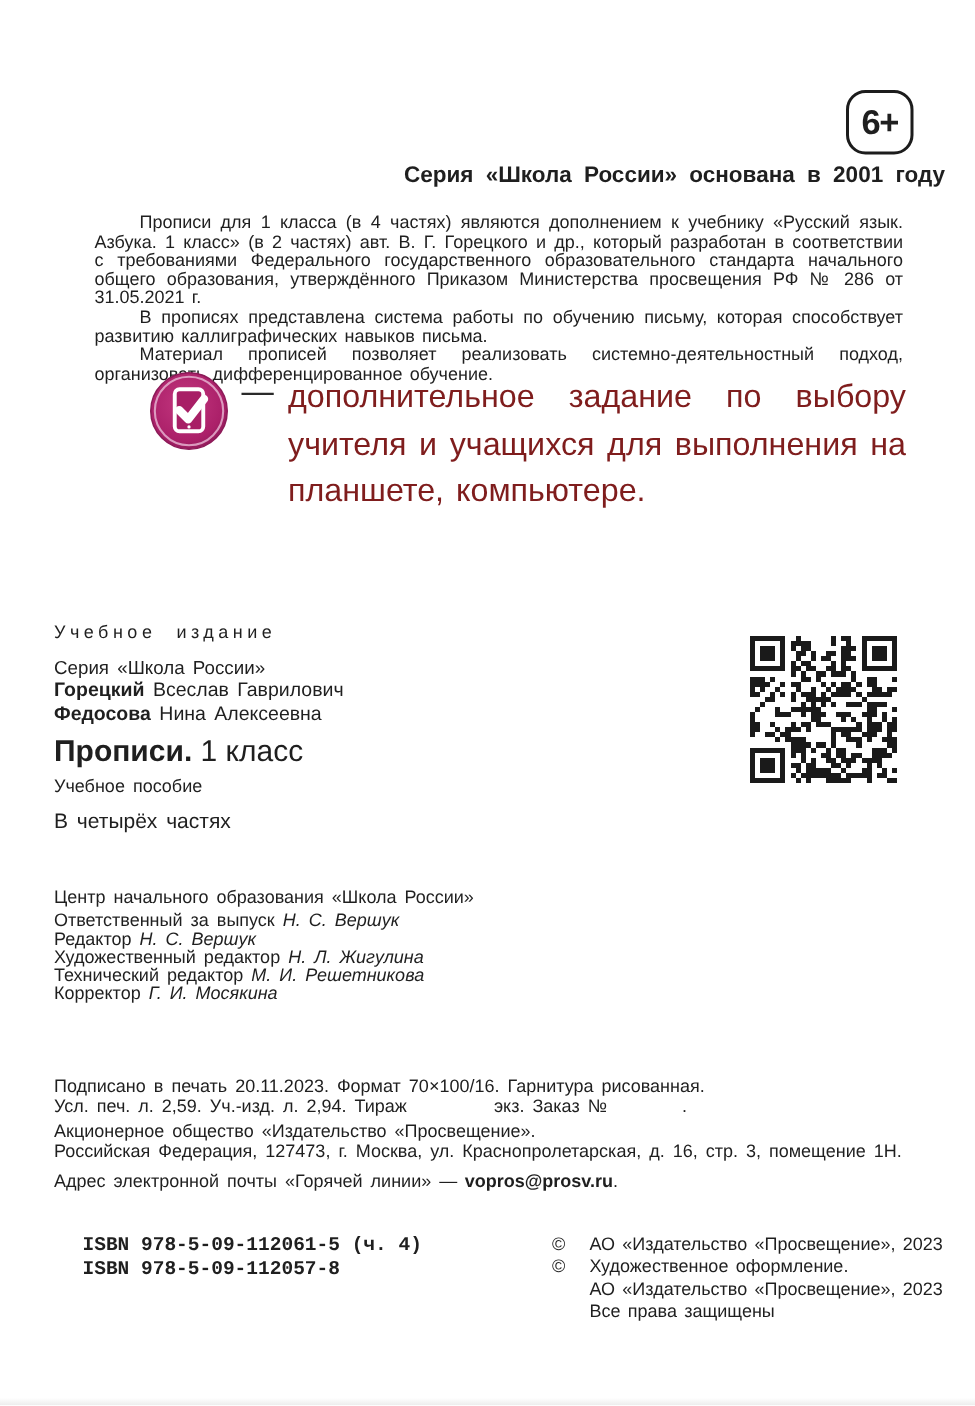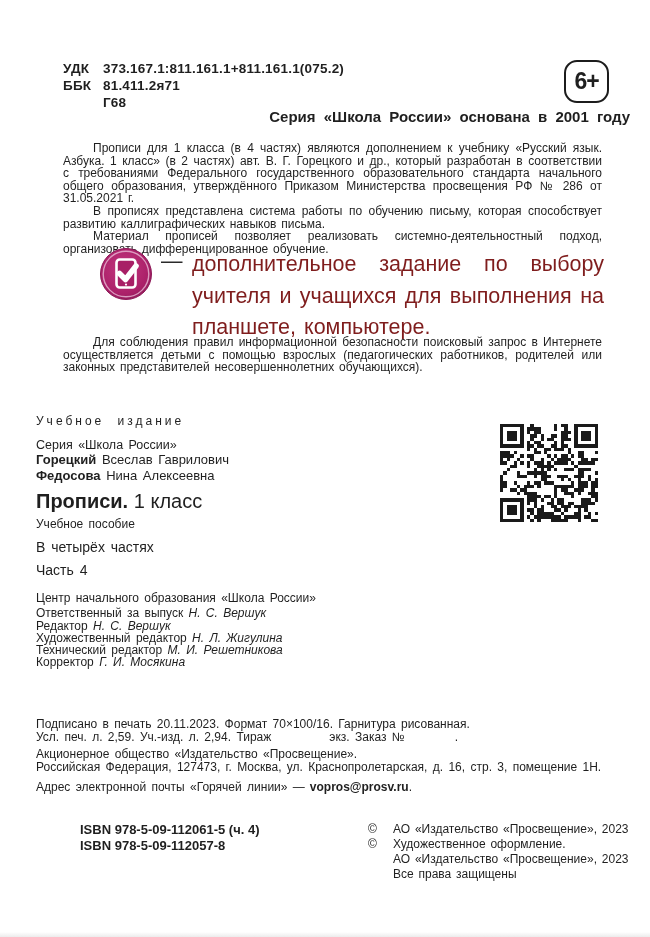--- a/index.html
+++ b/index.html
@@ -62,42 +62,28 @@
   .credits .hdr { margin-bottom:3px; }
   .it { font-style:italic; }
 
   .imprint { top:686px; font-size:12px; line-height:13px; word-spacing:2px;margin-top:32px; }
   .imprint .grp { margin-top:4px; }
   .imprint .hot { margin-top:7px; }
   .gap1 { display:inline-block; width:58px; }
   .gap2 { display:inline-block; width:50px; }
   .email { font-weight:700; margin-left:5px; }
 
-  .isbn { position:absolute; left:80px; top:822px; font-size:13px; font-weight:700; line-height:16px; }
+  .isbn { position:absolute; left:55px; top:822px; font-size:13px; font-weight:700; line-height:16px;font-family:Liberation Mono, monospace; }
   .copyright { position:absolute; left:368px; top:822px; display:grid; grid-template-columns:25px auto; font-size:12px; line-height:15px; word-spacing:1.5px; }
 </style>
 </head>
 <body>
 
 <div class="page">
 
-  <div class="codes">
-    <div class="code-row">
-      <span class="code-label">УДК</span>
-      <span>373.167.1:811.161.1+811.161.1(075.2)</span>
-    </div>
-    <div class="code-row">
-      <span class="code-label">ББК</span>
-      <span>81.411.2я71</span>
-    </div>
-    <div class="code-row">
-      <span class="code-label"></span>
-      <span>Г68</span>
-    </div>
-  </div>
 
   <div class="age-badge">6+</div>
 
   <div class="series-heading">Серия «Школа России» основана в 2001 году</div>
 
   <div class="annotation">
     <p>Прописи для 1 класса (в 4 частях) являются дополнением к учебнику «Русский язык. Азбука. 1 класс» (в 2 частях) авт. В. Г. Горецкого и др., который разработан в соответствии с требованиями Федерального государственного образовательного стандарта начального общего образования, утверждённого Приказом Министерства просвещения РФ № 286 от 31.05.2021 г.</p>
     <p>В прописях представлена система работы по обучению письму, которая способствует развитию каллиграфических навыков письма.</p>
     <p>Материал прописей позволяет реализовать системно-деятельностный подход, организовать дифференцированное обучение.</p>
   </div>
@@ -114,44 +100,40 @@
       <circle cx="26" cy="26" r="25.5" fill="url(#circGrad)" stroke="#8d1a58" stroke-width="1"></circle>
       <circle cx="26" cy="26" r="22.8" fill="none" stroke="#e9b9d4" stroke-width="1.4" opacity="0.8"></circle>
       <rect x="16.5" y="11.5" width="19" height="28" rx="3.2" fill="#a81f66" stroke="#ffffff" stroke-width="2.6"></rect>
       <circle cx="26" cy="36.6" r="1.1" fill="#ffffff"></circle>
       <path d="M19.5 25.5 L25.5 31.5 L36 18" fill="none" stroke="#ffffff" stroke-width="5.6" stroke-linecap="round" stroke-linejoin="round"></path>
     </svg>
   </div>
   <div class="feature-dash">—</div>
   <div class="feature-text">дополнительное задание по выбору учителя и учащихся для выполнения на планшете, компьютере.</div>
 
-  <div class="safety">
-    <p>Для соблюдения правил информационной безопасности поисковый запрос в Интернете осуществляется детьми с помощью взрослых (педагогических работников, родителей или законных представителей несовершеннолетних обучающихся).</p>
-  </div>
 
   <div class="qr">
     <svg viewBox="0 0 29 29">
         <path d="M9 0h1v1h-1zM16 0h1v1h-1zM18 0h1v1h-1zM19 0h1v1h-1zM8 1h1v1h-1zM9 1h1v1h-1zM10 1h1v1h-1zM11 1h1v1h-1zM16 1h1v1h-1zM19 1h1v1h-1zM8 2h1v1h-1zM10 2h1v1h-1zM11 2h1v1h-1zM18 2h1v1h-1zM19 2h1v1h-1zM20 2h1v1h-1zM9 3h1v1h-1zM10 3h1v1h-1zM12 3h1v1h-1zM15 3h1v1h-1zM16 3h1v1h-1zM18 3h1v1h-1zM19 3h1v1h-1zM9 4h1v1h-1zM12 4h1v1h-1zM14 4h1v1h-1zM15 4h1v1h-1zM18 4h1v1h-1zM19 4h1v1h-1zM20 4h1v1h-1zM8 5h1v1h-1zM10 5h1v1h-1zM11 5h1v1h-1zM16 5h1v1h-1zM18 5h1v1h-1zM8 6h1v1h-1zM9 6h1v1h-1zM11 6h1v1h-1zM12 6h1v1h-1zM15 6h1v1h-1zM16 6h1v1h-1zM18 6h1v1h-1zM19 6h1v1h-1zM8 7h1v1h-1zM10 7h1v1h-1zM13 7h1v1h-1zM14 7h1v1h-1zM16 7h1v1h-1zM17 7h1v1h-1zM18 7h1v1h-1zM20 7h1v1h-1zM0 8h1v1h-1zM1 8h1v1h-1zM2 8h1v1h-1zM4 8h1v1h-1zM10 8h1v1h-1zM11 8h1v1h-1zM13 8h1v1h-1zM20 8h1v1h-1zM23 8h1v1h-1zM24 8h1v1h-1zM28 8h1v1h-1zM0 9h1v1h-1zM1 9h1v1h-1zM2 9h1v1h-1zM3 9h1v1h-1zM6 9h1v1h-1zM8 9h1v1h-1zM9 9h1v1h-1zM14 9h1v1h-1zM16 9h1v1h-1zM18 9h1v1h-1zM19 9h1v1h-1zM21 9h1v1h-1zM23 9h1v1h-1zM24 9h1v1h-1zM0 10h1v1h-1zM2 10h1v1h-1zM5 10h1v1h-1zM9 10h1v1h-1zM12 10h1v1h-1zM15 10h1v1h-1zM17 10h1v1h-1zM18 10h1v1h-1zM19 10h1v1h-1zM20 10h1v1h-1zM24 10h1v1h-1zM25 10h1v1h-1zM27 10h1v1h-1zM28 10h1v1h-1zM0 11h1v1h-1zM1 11h1v1h-1zM4 11h1v1h-1zM6 11h1v1h-1zM8 11h1v1h-1zM10 11h1v1h-1zM11 11h1v1h-1zM12 11h1v1h-1zM14 11h1v1h-1zM16 11h1v1h-1zM17 11h1v1h-1zM18 11h1v1h-1zM19 11h1v1h-1zM21 11h1v1h-1zM23 11h1v1h-1zM24 11h1v1h-1zM25 11h1v1h-1zM26 11h1v1h-1zM27 11h1v1h-1zM3 12h1v1h-1zM4 12h1v1h-1zM8 12h1v1h-1zM11 12h1v1h-1zM12 12h1v1h-1zM13 12h1v1h-1zM14 12h1v1h-1zM15 12h1v1h-1zM22 12h1v1h-1zM2 13h1v1h-1zM10 13h1v1h-1zM12 13h1v1h-1zM14 13h1v1h-1zM16 13h1v1h-1zM19 13h1v1h-1zM20 13h1v1h-1zM21 13h1v1h-1zM23 13h1v1h-1zM24 13h1v1h-1zM25 13h1v1h-1zM26 13h1v1h-1zM1 14h1v1h-1zM5 14h1v1h-1zM8 14h1v1h-1zM9 14h1v1h-1zM10 14h1v1h-1zM11 14h1v1h-1zM12 14h1v1h-1zM13 14h1v1h-1zM23 14h1v1h-1zM24 14h1v1h-1zM28 14h1v1h-1zM0 15h1v1h-1zM5 15h1v1h-1zM6 15h1v1h-1zM7 15h1v1h-1zM10 15h1v1h-1zM12 15h1v1h-1zM13 15h1v1h-1zM14 15h1v1h-1zM17 15h1v1h-1zM18 15h1v1h-1zM19 15h1v1h-1zM22 15h1v1h-1zM23 15h1v1h-1zM24 15h1v1h-1zM26 15h1v1h-1zM0 16h1v1h-1zM12 16h1v1h-1zM13 16h1v1h-1zM18 16h1v1h-1zM20 16h1v1h-1zM23 16h1v1h-1zM26 16h1v1h-1zM28 16h1v1h-1zM0 17h1v1h-1zM1 17h1v1h-1zM4 17h1v1h-1zM8 17h1v1h-1zM10 17h1v1h-1zM11 17h1v1h-1zM13 17h1v1h-1zM14 17h1v1h-1zM15 17h1v1h-1zM21 17h1v1h-1zM23 17h1v1h-1zM24 17h1v1h-1zM25 17h1v1h-1zM27 17h1v1h-1zM28 17h1v1h-1zM0 18h1v1h-1zM1 18h1v1h-1zM5 18h1v1h-1zM7 18h1v1h-1zM8 18h1v1h-1zM9 18h1v1h-1zM11 18h1v1h-1zM16 18h1v1h-1zM17 18h1v1h-1zM18 18h1v1h-1zM19 18h1v1h-1zM20 18h1v1h-1zM21 18h1v1h-1zM23 18h1v1h-1zM24 18h1v1h-1zM25 18h1v1h-1zM27 18h1v1h-1zM28 18h1v1h-1zM0 19h1v1h-1zM3 19h1v1h-1zM4 19h1v1h-1zM6 19h1v1h-1zM7 19h1v1h-1zM16 19h1v1h-1zM18 19h1v1h-1zM19 19h1v1h-1zM22 19h1v1h-1zM23 19h1v1h-1zM24 19h1v1h-1zM27 19h1v1h-1zM5 20h1v1h-1zM7 20h1v1h-1zM8 20h1v1h-1zM9 20h1v1h-1zM10 20h1v1h-1zM16 20h1v1h-1zM19 20h1v1h-1zM20 20h1v1h-1zM21 20h1v1h-1zM23 20h1v1h-1zM26 20h1v1h-1zM27 20h1v1h-1zM28 20h1v1h-1zM8 21h1v1h-1zM9 21h1v1h-1zM10 21h1v1h-1zM11 21h1v1h-1zM13 21h1v1h-1zM14 21h1v1h-1zM16 21h1v1h-1zM21 21h1v1h-1zM27 21h1v1h-1zM28 21h1v1h-1zM8 22h1v1h-1zM9 22h1v1h-1zM10 22h1v1h-1zM12 22h1v1h-1zM15 22h1v1h-1zM17 22h1v1h-1zM18 22h1v1h-1zM24 22h1v1h-1zM25 22h1v1h-1zM26 22h1v1h-1zM28 22h1v1h-1zM8 23h1v1h-1zM10 23h1v1h-1zM14 23h1v1h-1zM15 23h1v1h-1zM17 23h1v1h-1zM18 23h1v1h-1zM20 23h1v1h-1zM21 23h1v1h-1zM24 23h1v1h-1zM25 23h1v1h-1zM26 23h1v1h-1zM27 23h1v1h-1zM10 24h1v1h-1zM12 24h1v1h-1zM15 24h1v1h-1zM16 24h1v1h-1zM18 24h1v1h-1zM19 24h1v1h-1zM20 24h1v1h-1zM22 24h1v1h-1zM23 24h1v1h-1zM24 24h1v1h-1zM25 24h1v1h-1zM8 25h1v1h-1zM9 25h1v1h-1zM11 25h1v1h-1zM12 25h1v1h-1zM16 25h1v1h-1zM17 25h1v1h-1zM19 25h1v1h-1zM23 25h1v1h-1zM25 25h1v1h-1zM9 26h1v1h-1zM11 26h1v1h-1zM12 26h1v1h-1zM13 26h1v1h-1zM14 26h1v1h-1zM15 26h1v1h-1zM18 26h1v1h-1zM22 26h1v1h-1zM23 26h1v1h-1zM26 26h1v1h-1zM28 26h1v1h-1zM8 27h1v1h-1zM10 27h1v1h-1zM11 27h1v1h-1zM12 27h1v1h-1zM13 27h1v1h-1zM14 27h1v1h-1zM15 27h1v1h-1zM16 27h1v1h-1zM17 27h1v1h-1zM19 27h1v1h-1zM20 27h1v1h-1zM21 27h1v1h-1zM22 27h1v1h-1zM23 27h1v1h-1zM25 27h1v1h-1zM26 27h1v1h-1zM9 28h1v1h-1zM11 28h1v1h-1zM15 28h1v1h-1zM16 28h1v1h-1zM17 28h1v1h-1zM18 28h1v1h-1zM19 28h1v1h-1zM23 28h1v1h-1zM27 28h1v1h-1zM28 28h1v1h-1zM0 0h7v7h-7z M1 1h5v5h-5z M2 2h3v3h-3zM22 0h7v7h-7z M23 1h5v5h-5z M24 2h3v3h-3zM0 22h7v7h-7z M1 23h5v5h-5z M2 24h3v3h-3z" fill="#1a1a1a" fill-rule="evenodd"></path>
       </svg>
   </div>
 
   <div class="cblock edition">
     <div class="ed-label">Учебное издание</div>
     <div class="ed-series">Серия «Школа России»</div>
     <div class="ed-authors">
       <div><span class="b" style="font-weight:700">Горецкий</span> <span>Всеслав Гаврилович</span></div>
       <div><span class="b" style="font-weight:700">Федосова</span> <span>Нина Алексеевна</span></div>
     </div>
     <div class="ed-title">
       <span class="b">Прописи.</span>
       <span>1 класс</span>
     </div>
     <div class="ed-subtitle">Учебное пособие</div>
     <div class="ed-parts">В четырёх частях</div>
-    <div class="ed-part">Часть 4</div>
   </div>
 
   <div class="cblock credits">
     <div class="hdr">Центр начального образования «Школа России»</div>
     <div><span>Ответственный за выпуск</span> <span class="it">Н. С. Вершук</span></div>
     <div><span>Редактор</span> <span class="it">Н. С. Вершук</span></div>
     <div><span>Художественный редактор</span> <span class="it">Н. Л. Жигулина</span></div>
     <div><span>Технический редактор</span> <span class="it">М. И. Решетникова</span></div>
     <div><span>Корректор</span> <span class="it">Г. И. Мосякина</span></div>
   </div>

